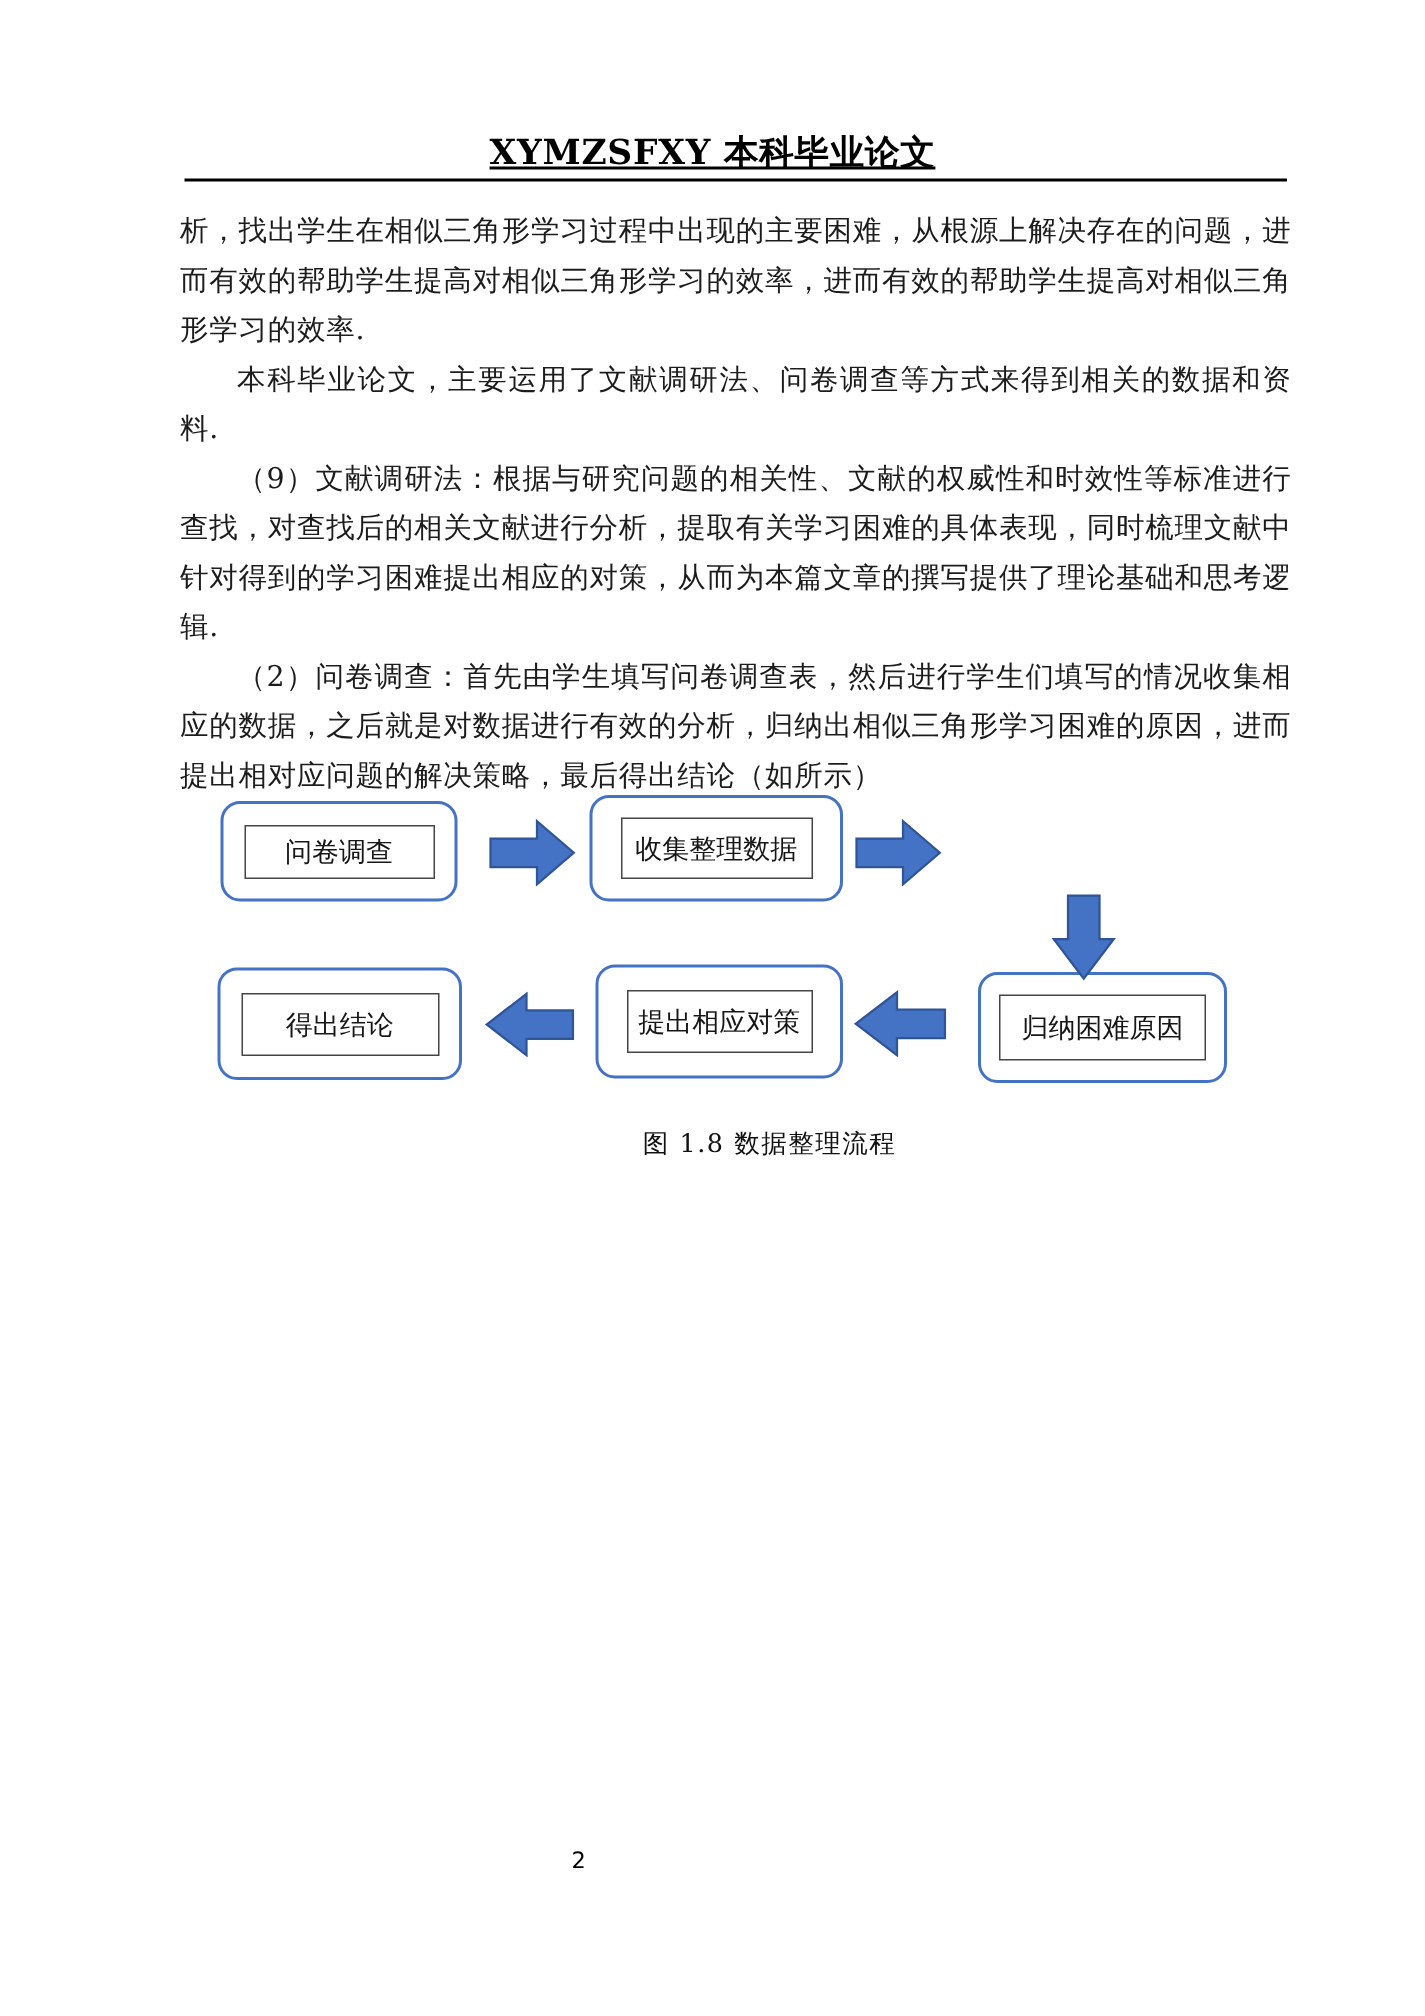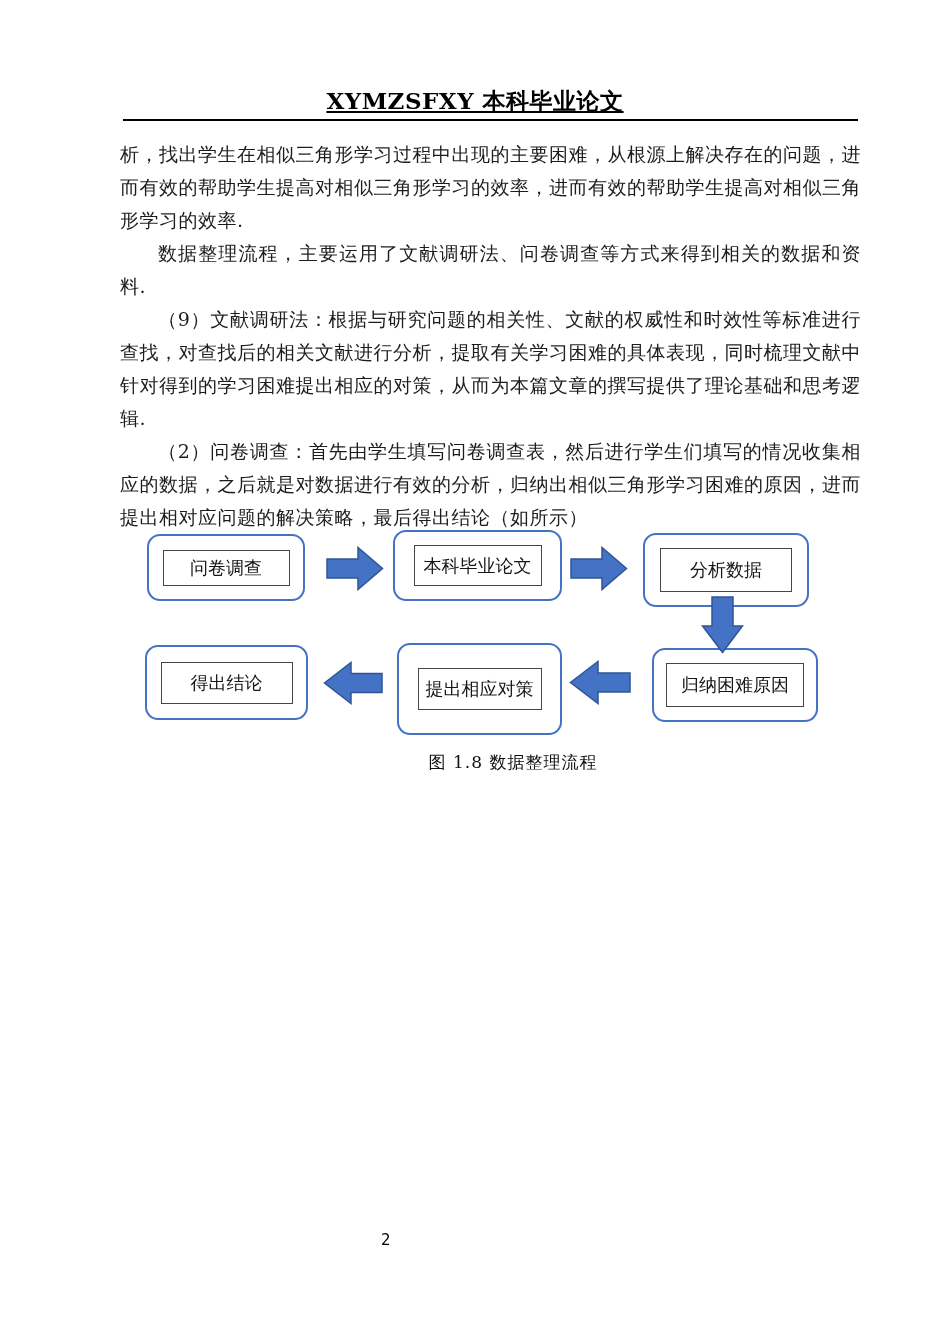--- a/index.html
+++ b/index.html
@@ -85,41 +85,38 @@
 </head>
 <body>
 
 <div class="page">
 
   <div class="header-title">XYMZSFXY 本科毕业论文</div>
   <div class="header-rule"></div>
 
   <div class="body-text">
     <p>析，找出学生在相似三角形学习过程中出现的主要困难，从根源上解决存在的问题，进而有效的帮助学生提高对相似三角形学习的效率，进而有效的帮助学生提高对相似三角形学习的效率.</p>
-    <p class="indent">数据整理流程，主要运用了文献调研法、问卷调查等方式来得到相关的数据和资料.</p>
+    <p class="indent">本科毕业论文，主要运用了文献调研法、问卷调查等方式来得到相关的数据和资料.</p>
     <p class="indent">（9）文献调研法：根据与研究问题的相关性、文献的权威性和时效性等标准进行查找，对查找后的相关文献进行分析，提取有关学习困难的具体表现，同时梳理文献中针对得到的学习困难提出相应的对策，从而为本篇文章的撰写提供了理论基础和思考逻辑.</p>
     <p class="indent">（2）问卷调查：首先由学生填写问卷调查表，然后进行学生们填写的情况收集相应的数据，之后就是对数据进行有效的分析，归纳出相似三角形学习困难的原因，进而提出相对应问题的解决策略，最后得出结论（如所示）</p>
   </div>
 
   <div class="figure">
 
     <div class="node" style="left:137px;top:534px;width:158px;height:67px;">
       <div class="node-inner" style="width:127px;height:36px;">问卷调查</div>
     </div>
     <div class="node" style="left:383px;top:530px;width:169px;height:71px;">
-      <div class="node-inner" style="width:128px;height:41px;">本科毕业论文</div>
-    </div>
-    <div class="node" style="left:633px;top:533px;width:166px;height:74px;">
-      <div class="node-inner" style="width:132px;height:44px;">分析数据</div>
+      <div class="node-inner" style="width:128px;height:41px;">收集整理数据</div>
     </div>
 
     <div class="node" style="left:642px;top:648px;width:166px;height:74px;">
       <div class="node-inner" style="width:138px;height:44px;">归纳困难原因</div>
     </div>
-    <div class="node" style="left:387px;top:643px;width:165px;height:92px;">
+    <div class="node" style="left:387px;top:643px;width:165px;height:76px;">
       <div class="node-inner" style="width:124px;height:42px;">提出相应对策</div>
     </div>
     <div class="node" style="left:135px;top:645px;width:163px;height:75px;">
       <div class="node-inner" style="width:132px;height:42px;">得出结论</div>
     </div>
 
     <svg class="block-arrow" style="left:316px;top:546px;" width="58" height="45" viewBox="0 0 58 45">
       <polygon points="1,13 32,13 32,1.5 56.5,22.5 32,43.5 32,32 1,32" fill="#4472C4"></polygon>
     </svg>
     <svg class="block-arrow" style="left:560px;top:546px;" width="58" height="45" viewBox="0 0 58 45">

